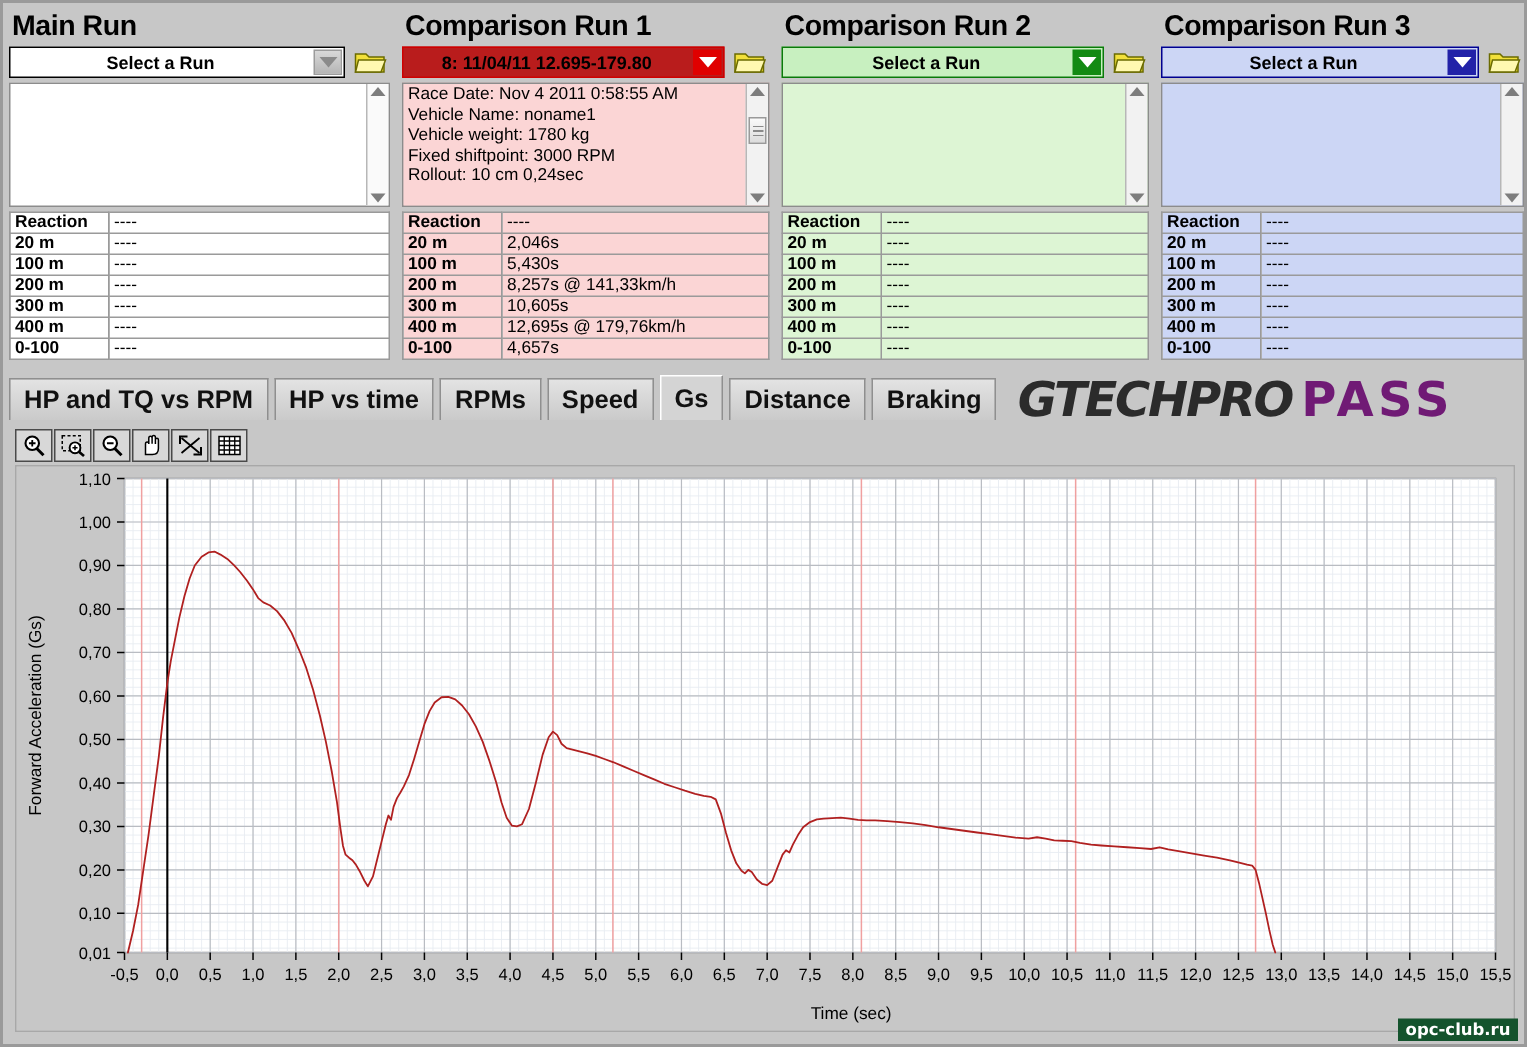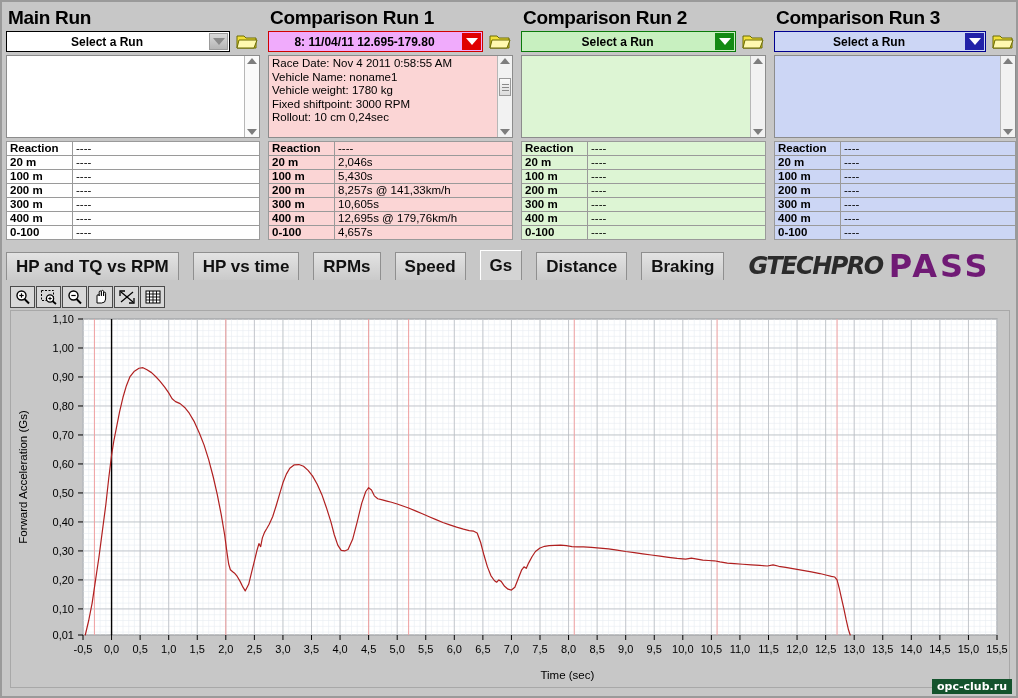--- a/index.html
+++ b/index.html
@@ -55,21 +55,21 @@
   }
   .combo-arrow::after {
     content: ""; width: 0; height: 0;
     border-left: 6px solid transparent;
     border-right: 6px solid transparent;
     border-top: 7px solid #555;
   }
   .combo.c0 { background: #ffffff; }
   .combo.c0 .combo-arrow { background: linear-gradient(#d8d8d8,#b5b5b5); border:1px solid #9b9b9b;}
   .combo.c0 .combo-arrow::after { border-top-color: #8a8a8a; }
-  .combo.c1 { background: #f0abfc; border-color: #cf0000; justify-content: flex-end; }
+  .combo.c1 { background: #b91c1c; border-color: #cf0000; justify-content: flex-end; }
   .combo.c1 .combo-arrow { background: #e00000; }
   .combo.c1 .combo-arrow::after { border-top-color: #ffffff; }
   .combo.c2 { background: #c8f0c0; border-color: #0a7a0a; }
   .combo.c2 .combo-arrow { background: #138a13; }
   .combo.c2 .combo-arrow::after { border-top-color: #ffffff; }
   .combo.c3 { background: #ccd6f5; border-color: #00008f; }
   .combo.c3 .combo-arrow { background: #2222a8; }
   .combo.c3 .combo-arrow::after { border-top-color: #ffffff; }
 
   .folder-btn {
@@ -141,34 +141,34 @@
     display: flex; align-items: flex-end;
   }
   .tab {
     height: 28px;
     padding: 0 9px;
     display: flex; align-items: center;
     font-size: 17px; font-weight: bold; color:#111;
     background: linear-gradient(#e3e3e3,#cacaca);
     border: 1px solid #8f8f8f;
     border-bottom: none;
-    margin-right: 14px;
+    margin-right: 4px;
     white-space: nowrap;
   }
   .tab.active {
     background: #d4d4d4;
     border-color: #ffffff #8f8f8f #d4d4d4 #ffffff;
     height: 30px;
   }
   .logo {
     margin-left: 10px; display:flex; align-items:center; gap:6px;
     height: 28px;
   }
   .logo-g {
-    font-size: 24px; font-weight: bold; font-style: italic;
+    font-size: 32px; font-weight: bold; font-style: italic;
     color: #2b2b2b; letter-spacing: -1.5px;
     font-family: "DejaVu Sans", sans-serif;
     text-align: right;
   }
   .logo-pass {
     font-size: 32px; font-weight: bold; color:#701a75;
     letter-spacing: 3px;
     font-family: "DejaVu Sans", sans-serif;
   }
 

